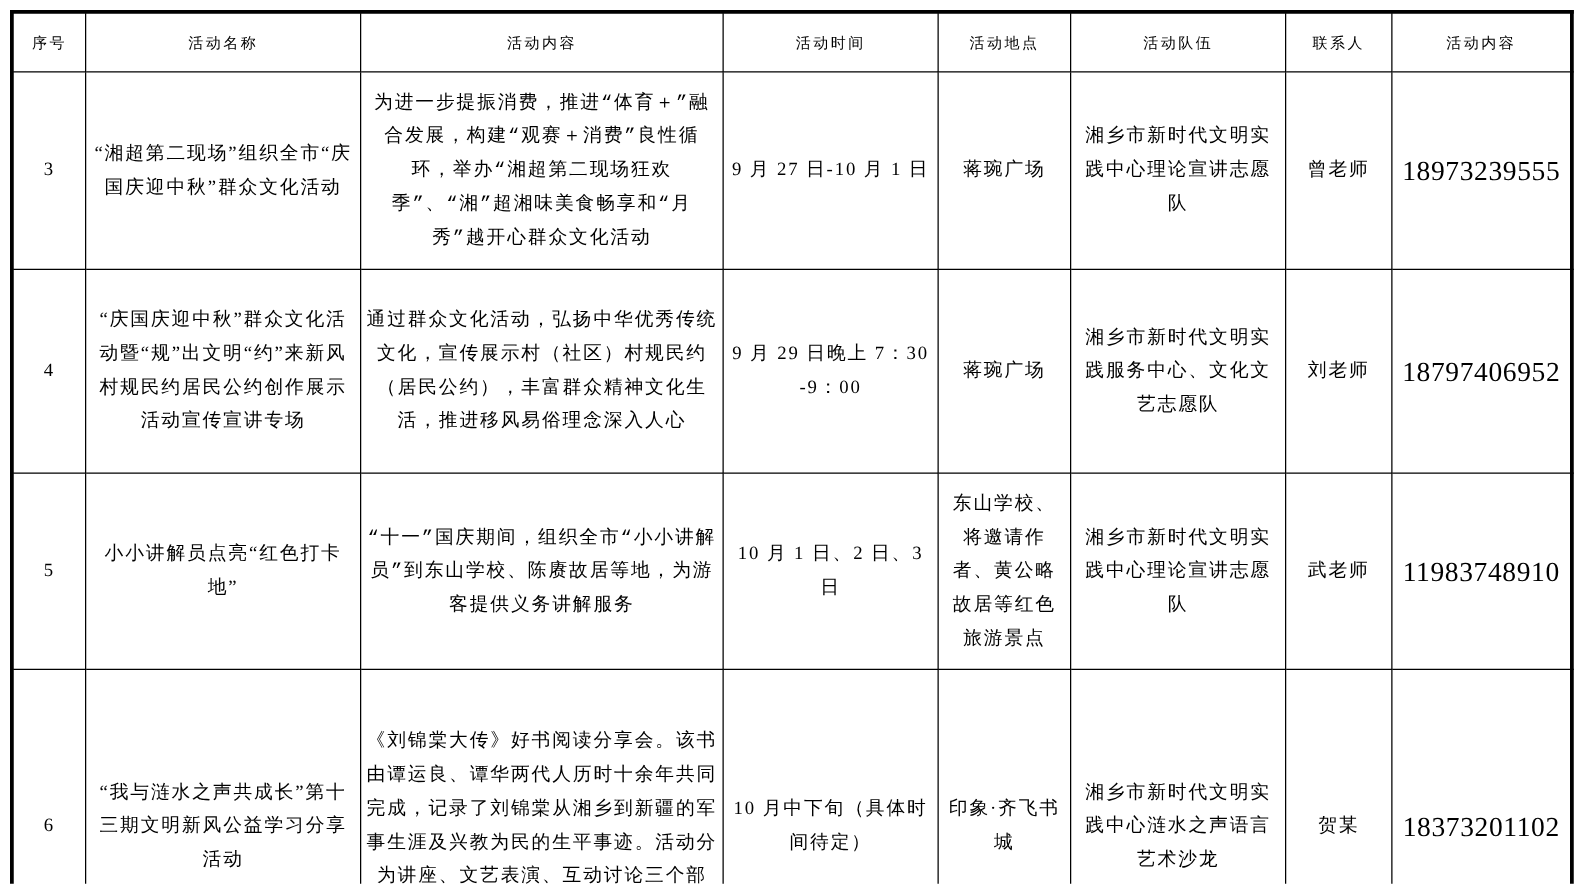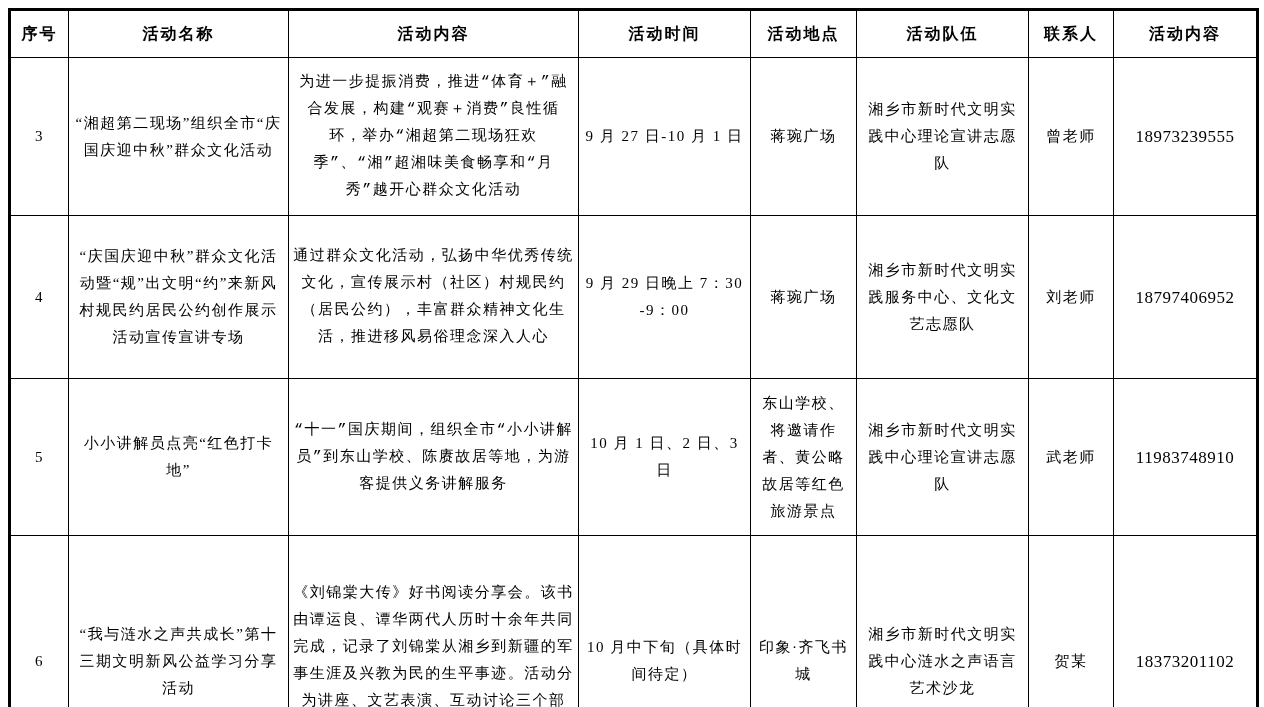--- a/index.html
+++ b/index.html
@@ -25,35 +25,35 @@
     border: 3px solid #000000;
   }
   th, td {
     border: 1px solid #000000;
     text-align: center;
     vertical-align: middle;
     word-break: break-all;
     overflow-wrap: anywhere;
   }
   thead th {
-    font-size: 16px;
-    font-weight: bold;
+    font-size: 12px;
+    font-weight: normal;
     height: 42px;
     letter-spacing: 2px;
     padding: 2px 4px;
   }
   tbody td {
     font-size: 15px;
     line-height: 27px;
     letter-spacing: 1.5px;
     padding: 2px 5px;
   }
   td.c-content { padding: 2px 3px; font-family: Liberation Mono, monospace; }
   td.c-phone {
-    font-size: 17px;
+    font-size: 22px;
     letter-spacing: 0.5px;
   }
   tbody tr:nth-child(1) { height: 158px; }
   tbody tr:nth-child(2) { height: 163px; }
   tbody tr:nth-child(3) { height: 157px; }
   tbody tr:nth-child(4) { height: 252px; }
   col.w-index    { width: 59px; }
   col.w-name     { width: 220px; }
   col.w-content  { width: 290px; }
   col.w-time     { width: 172px; }

